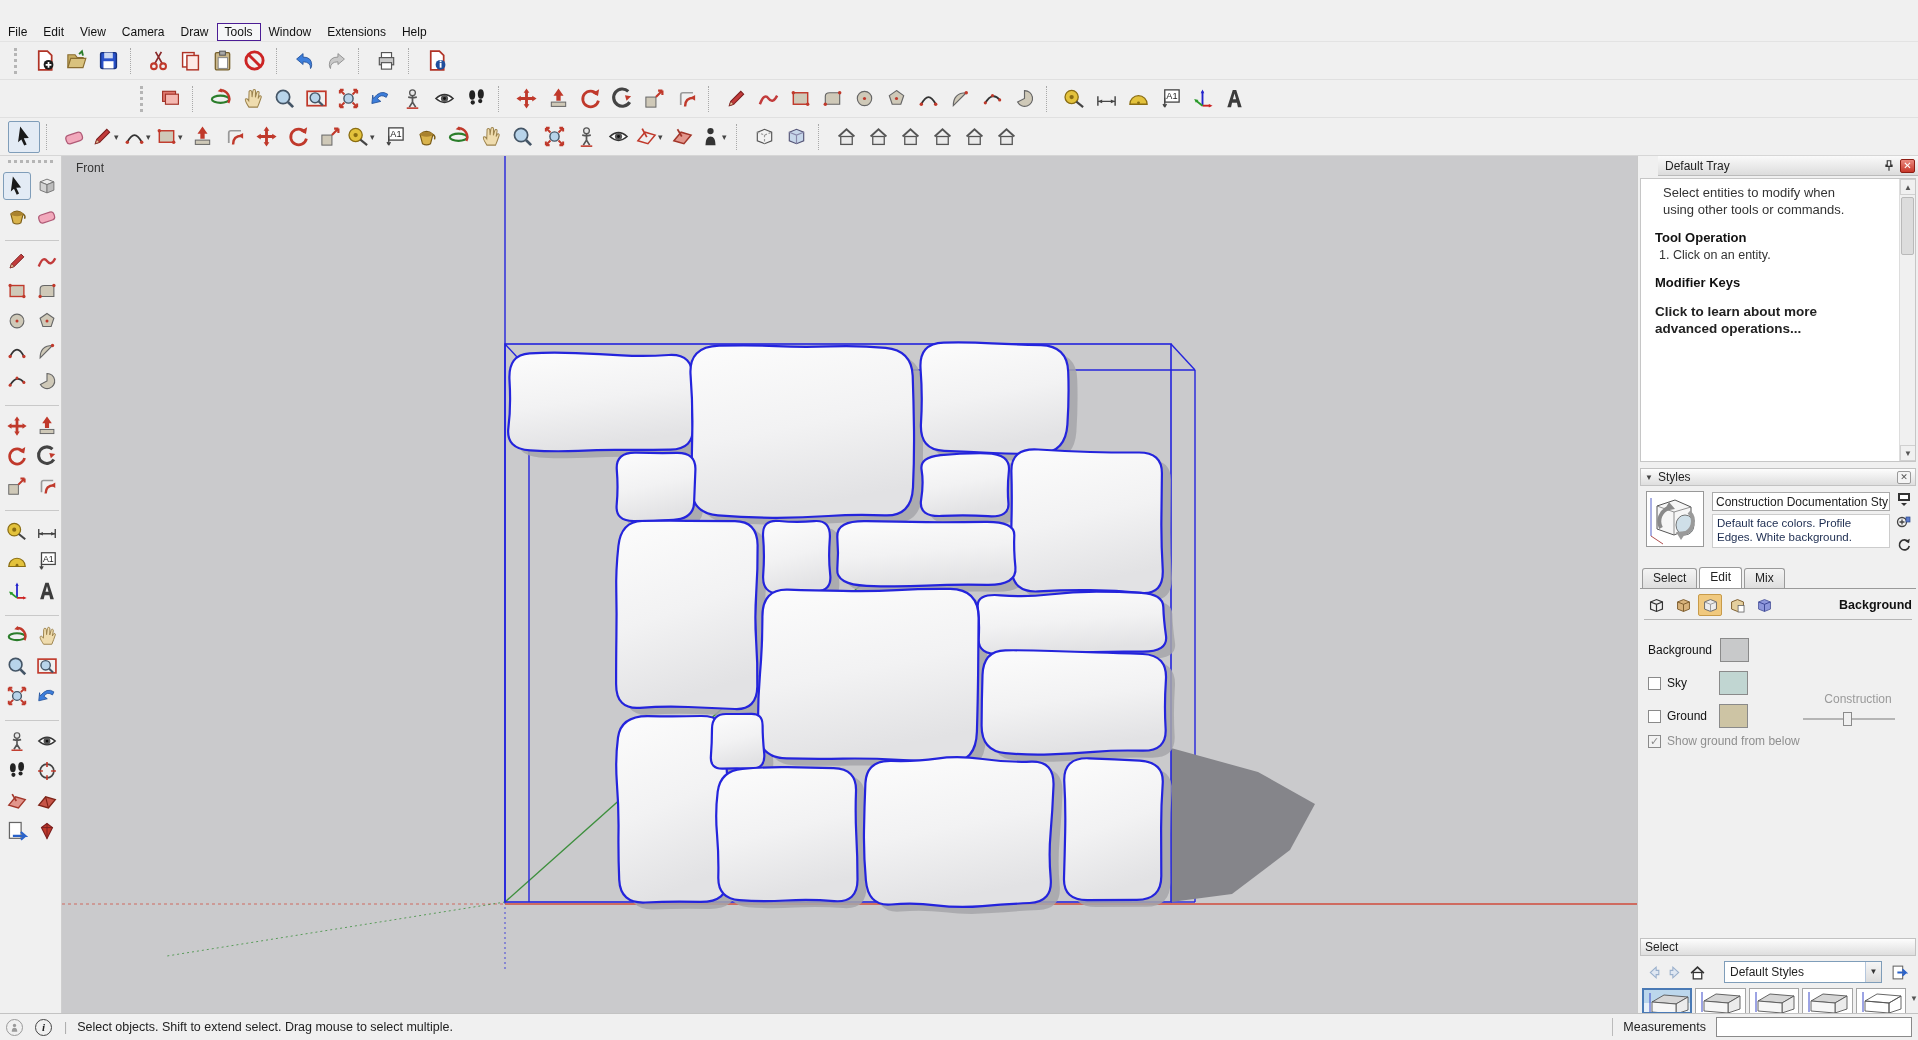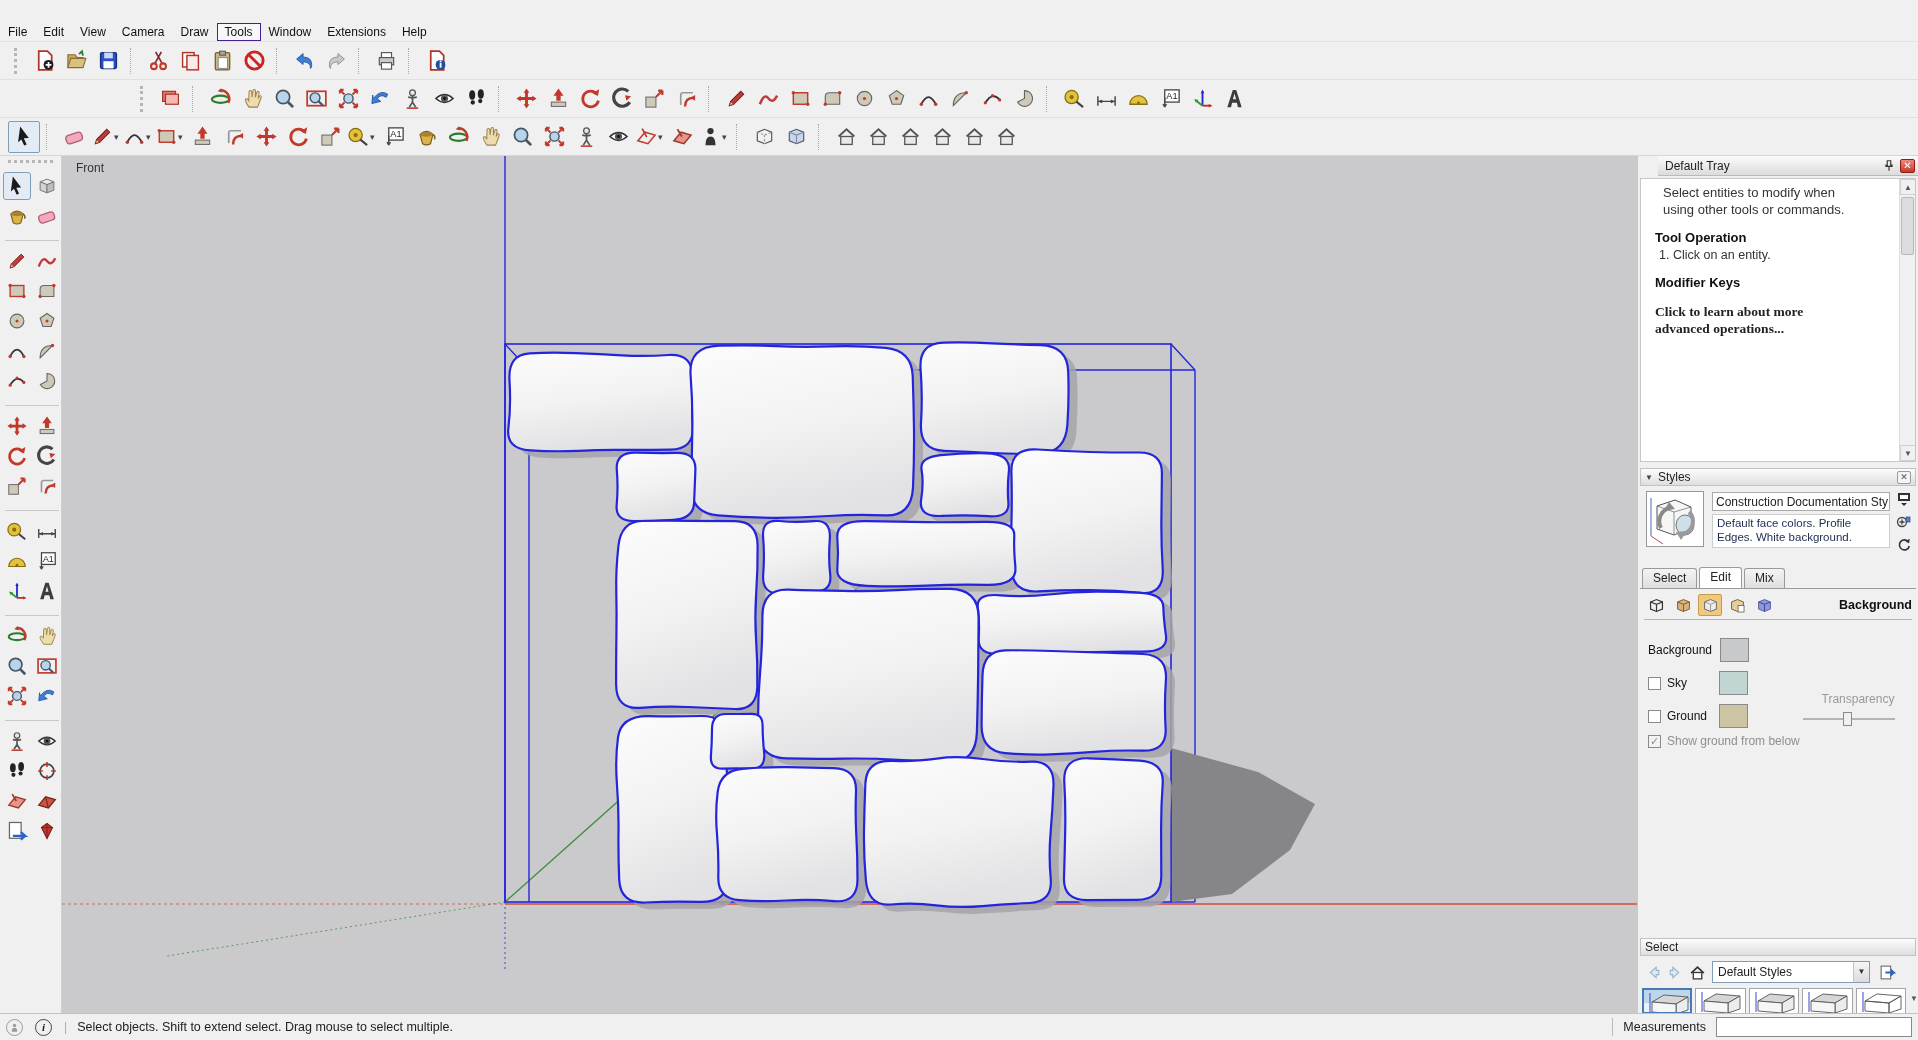--- a/index.html
+++ b/index.html
@@ -59,21 +59,21 @@
   .tray-pin { width:14px; height:14px; margin-right:4px; }
   .tray-close { width:15px; height:14px; background:linear-gradient(#ea8a7f,#c8372a); border:1px solid #8e1e14;
     color:#fff; font-size:10px; line-height:12px; text-align:center; border-radius:2px; }
 
   .instructor { position:absolute; left:2px; right:2px; top:22px; height:284px; background:#fff; border:1px solid #c6c6c6; overflow:hidden; }
   .instructor-text { position:absolute; left:0; top:0; right:17px; padding:6px 4px 0 14px; }
   .pre { white-space:pre-line; }
   .ins-intro { padding-left:8px; font-size:13px; color:#333; line-height:1.28; }
   .ins-heading { font-size:13px; font-weight:bold; color:#111; margin-top:12px; }
   .ins-body { padding-left:4px; font-size:12.5px; color:#333; line-height:1.28; margin-top:2px; }
-  .ins-link { font-size:13.5px; font-weight:bold; color:#222; margin-top:14px; line-height:1.25;font-family:Liberation Serif, serif; }
+  .ins-link { font-size:13.5px; font-weight:bold; color:#222; margin-top:14px; line-height:1.25; }
   .v-scroll { position:absolute; right:0; top:0; width:16px; height:100%; background:#f0f0f0; border-left:1px solid #ddd; }
   .v-scroll .arr { position:absolute; left:0; width:16px; height:16px; font-size:8px; color:#555; text-align:center; line-height:16px; background:#f0f0f0; border:1px solid #d0d0d0; }
   .v-scroll .arr.up { top:0; }
   .v-scroll .arr.down { bottom:0; }
   .v-scroll .thumb { position:absolute; left:1px; top:18px; width:13px; height:58px; background:#dcdcdc; border:1px solid #b9b9b9; border-radius:2px; }
 
   .sec-header { position:absolute; left:2px; right:2px; height:18px; background:linear-gradient(#fdfdfd,#dedede);
     border:1px solid #c2c2c2; display:flex; align-items:center; padding:0 4px; font-size:12px; color:#222; }
   .sec-header .tri { font-size:8px; margin-right:5px; color:#444; }
   .sec-header .spacer { flex:1; }
@@ -111,21 +111,21 @@
   .transparency { position:absolute; left:150px; top:-12px; width:120px; font-size:12px; color:#9a9a9a; text-align:center; }
   .slider { position:absolute; left:155px; top:8px; width:92px; height:14px; }
   .slider .track { position:absolute; left:0; right:0; top:6px; height:2px; background:#b5b5b5; }
   .slider .sthumb { position:absolute; left:40px; top:0; width:9px; height:14px; background:#f0f0f0; border:1px solid #8a8a8a; }
 
   #select-header { top:782px; }
   .nav-row { position:absolute; left:4px; right:4px; top:803px; height:26px; display:flex; align-items:center; }
   .nav-ic { width:22px; height:20px; display:flex; align-items:center; justify-content:center; }
   .nav-ic svg { width:17px; height:17px; }
   .combo { width:158px; height:22px; background:#fff; border:1px solid #7f9db9; display:flex; align-items:center;
-    font-size:12px; padding-left:5px; margin-left:4px; }
+    font-size:12px; padding-left:5px; margin-left:16px; }
   .combo .cspacer { flex:1; }
   .combo .cbtn { width:16px; height:20px; background:linear-gradient(#f6f6f6,#dcdcdc); border-left:1px solid #b5c7dd;
     font-size:8px; color:#333; text-align:center; line-height:20px; }
   .detail-btn { margin-left:6px; }
   .thumbs-row { position:absolute; left:4px; right:12px; top:831px; height:27px; display:flex; gap:3px; align-items:center; }
   .sthumbnail { width:51px; height:26px; background:#fff; border:1px solid #a5a5a5; position:relative; overflow:hidden; }
   .sthumbnail.sel { border:2px solid #4a7ab5; background:linear-gradient(#a8ccе8,#e8f3fb); }
   .thumbs-dd { position:absolute; right:0px; top:838px; font-size:8px; color:#555; }
 
   
@@ -1101,21 +1101,21 @@
     </div>
     <div class="bgrow" style="top:515px;">
       <div class="chk"></div>
       <span style="width:46px;">Sky</span>
       <div class="swatch" style="margin-left: 6px; background: rgb(193, 214, 210);"></div>
     </div>
     <div class="bgrow" style="top:548px;">
       <div class="chk"></div>
       <span style="width:46px;">Ground</span>
       <div class="swatch" style="margin-left: 6px; background: rgb(205, 196, 164);"></div>
-      <div class="transparency">Transparency</div>
+      <div class="transparency">Construction</div>
       <div class="slider">
         <div class="track"></div>
           <div class="sthumb"></div>
       </div>
     </div>
     <div class="bgrow" style="top:578px;">
       <div class="chk checked-dim">✓</div>
       <span class="dim">Show ground from below</span>
     </div>
 

